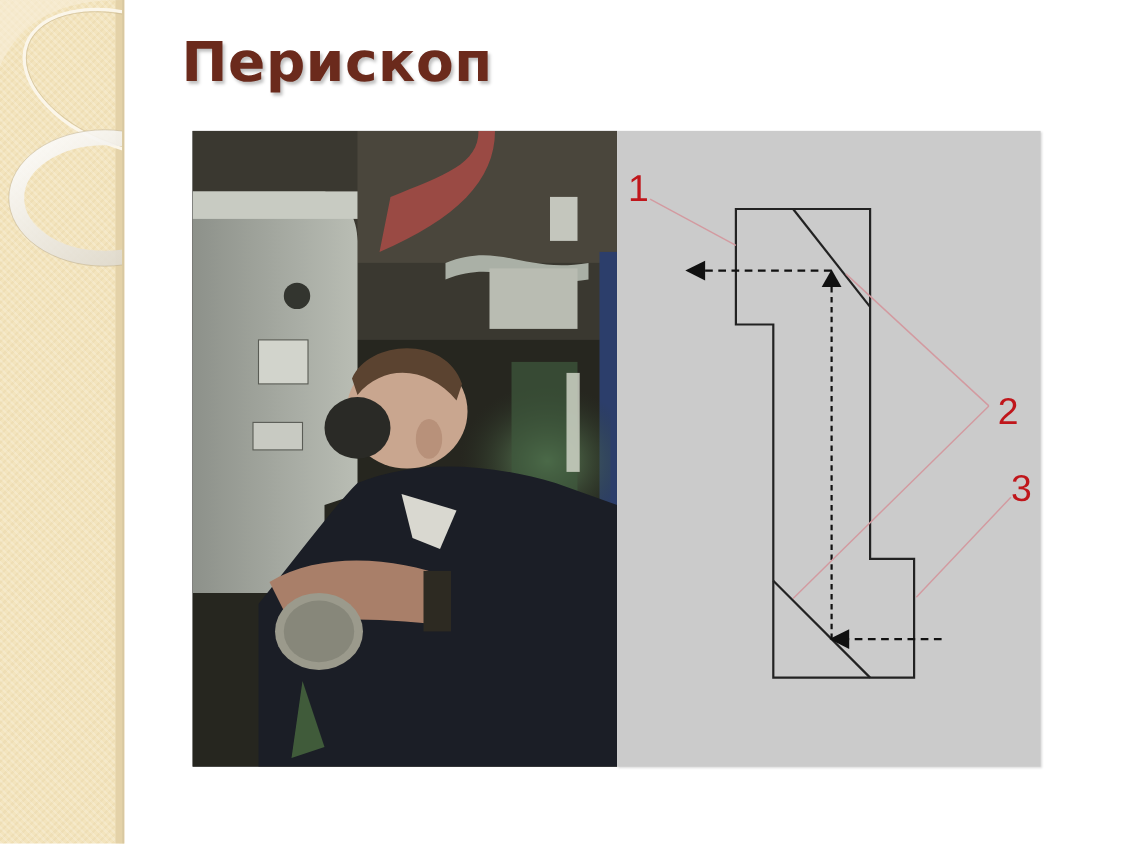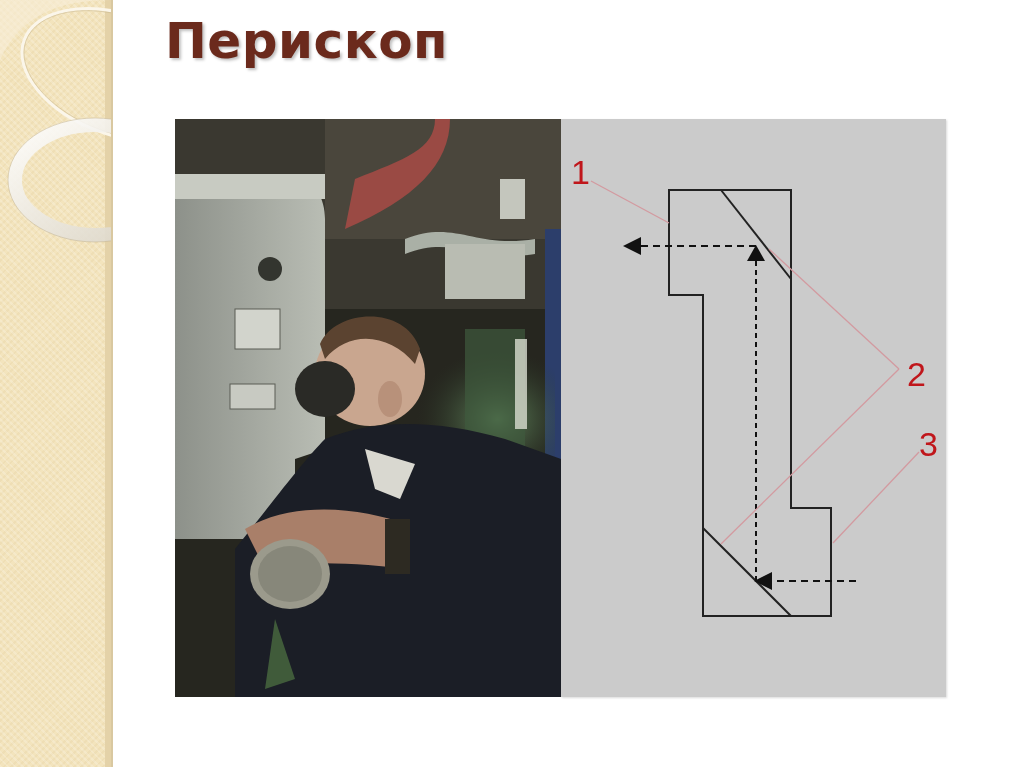--- a/index.html
+++ b/index.html
@@ -16,21 +16,21 @@
         repeating-linear-gradient(-45deg, rgba(200,170,110,0.10) 0 2px, transparent 2px 5px);
       overflow: hidden;
       border-right: 2px solid #d9c8a0;
     }
     .sidebar .strip {
       position: absolute; right: 0; top: 0; width: 6px; height: 100%;
       background: #e4d2a8;
     }
     .sidebar svg { position: absolute; left: 0; top: 0; }
     .title {
-      position: absolute; left: 165px; top: 12px;
+      position: absolute; left: 165px; top: 28px;
       font-family: "DejaVu Sans", sans-serif;
       font-weight: bold; font-size: 50px; color: #6b2a1c;
       letter-spacing: 0.5px;
       text-shadow: 2px 2px 3px rgba(0,0,0,0.25);
     }
     .photo {
       position: absolute; left: 175px; top: 119px; width: 386px; height: 578px;
       overflow: hidden; background: #1c1c18;
     }
     .diagram {

